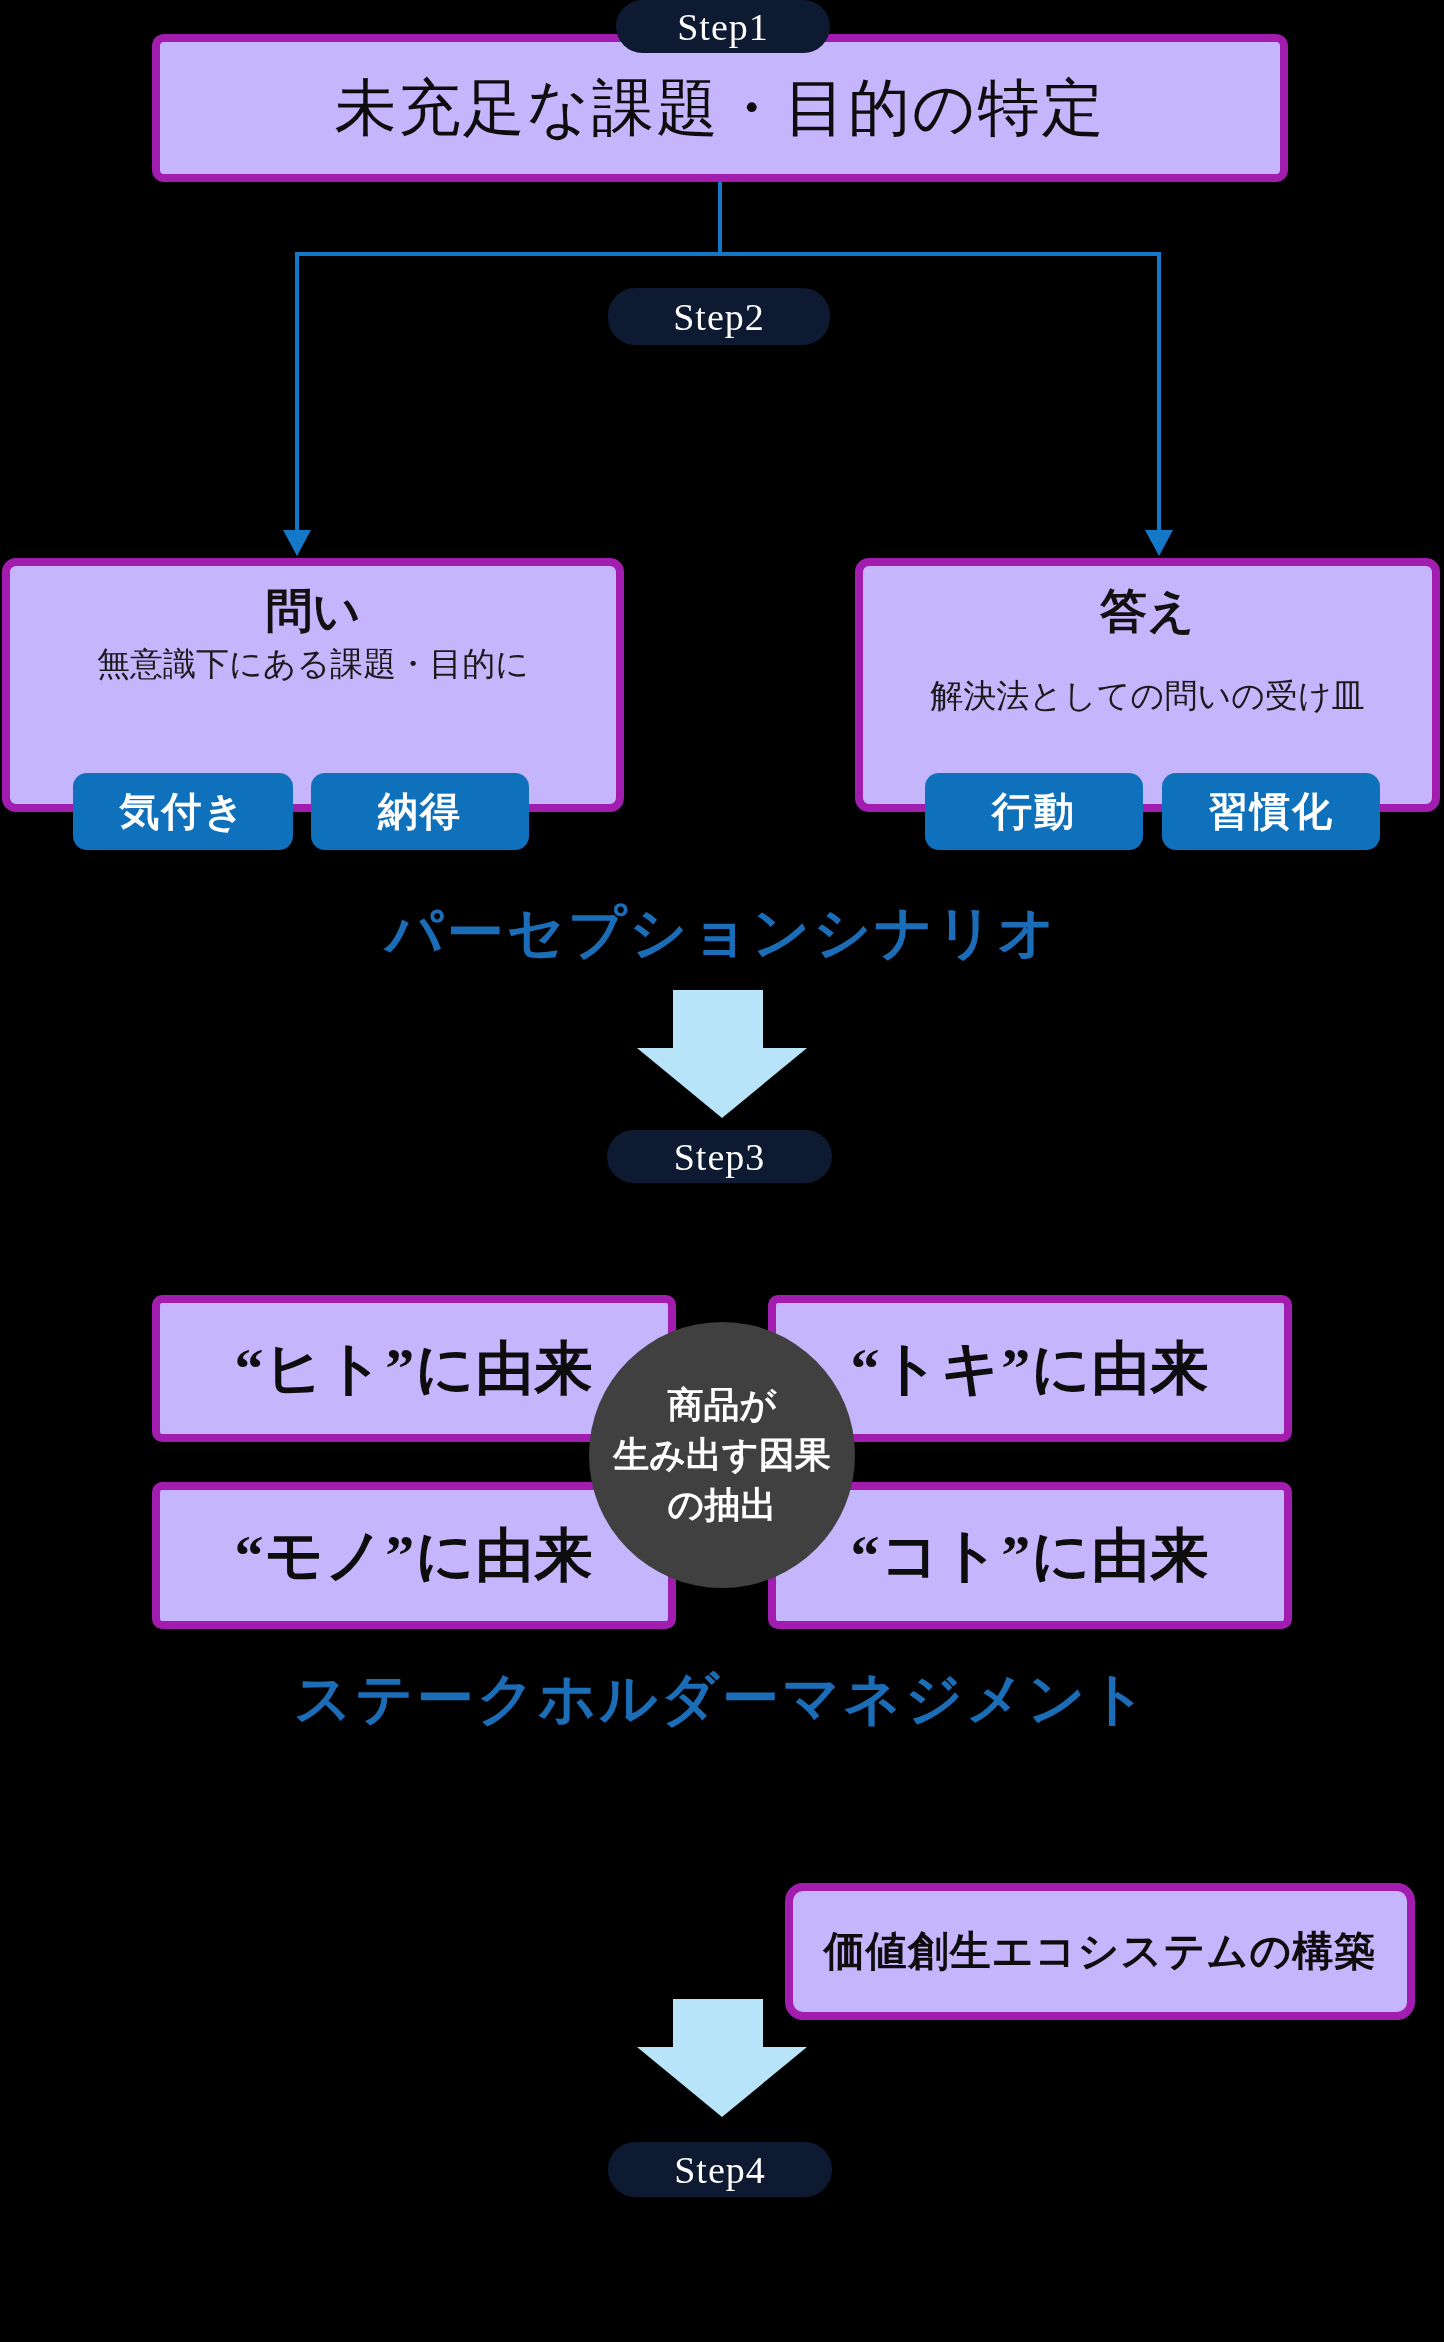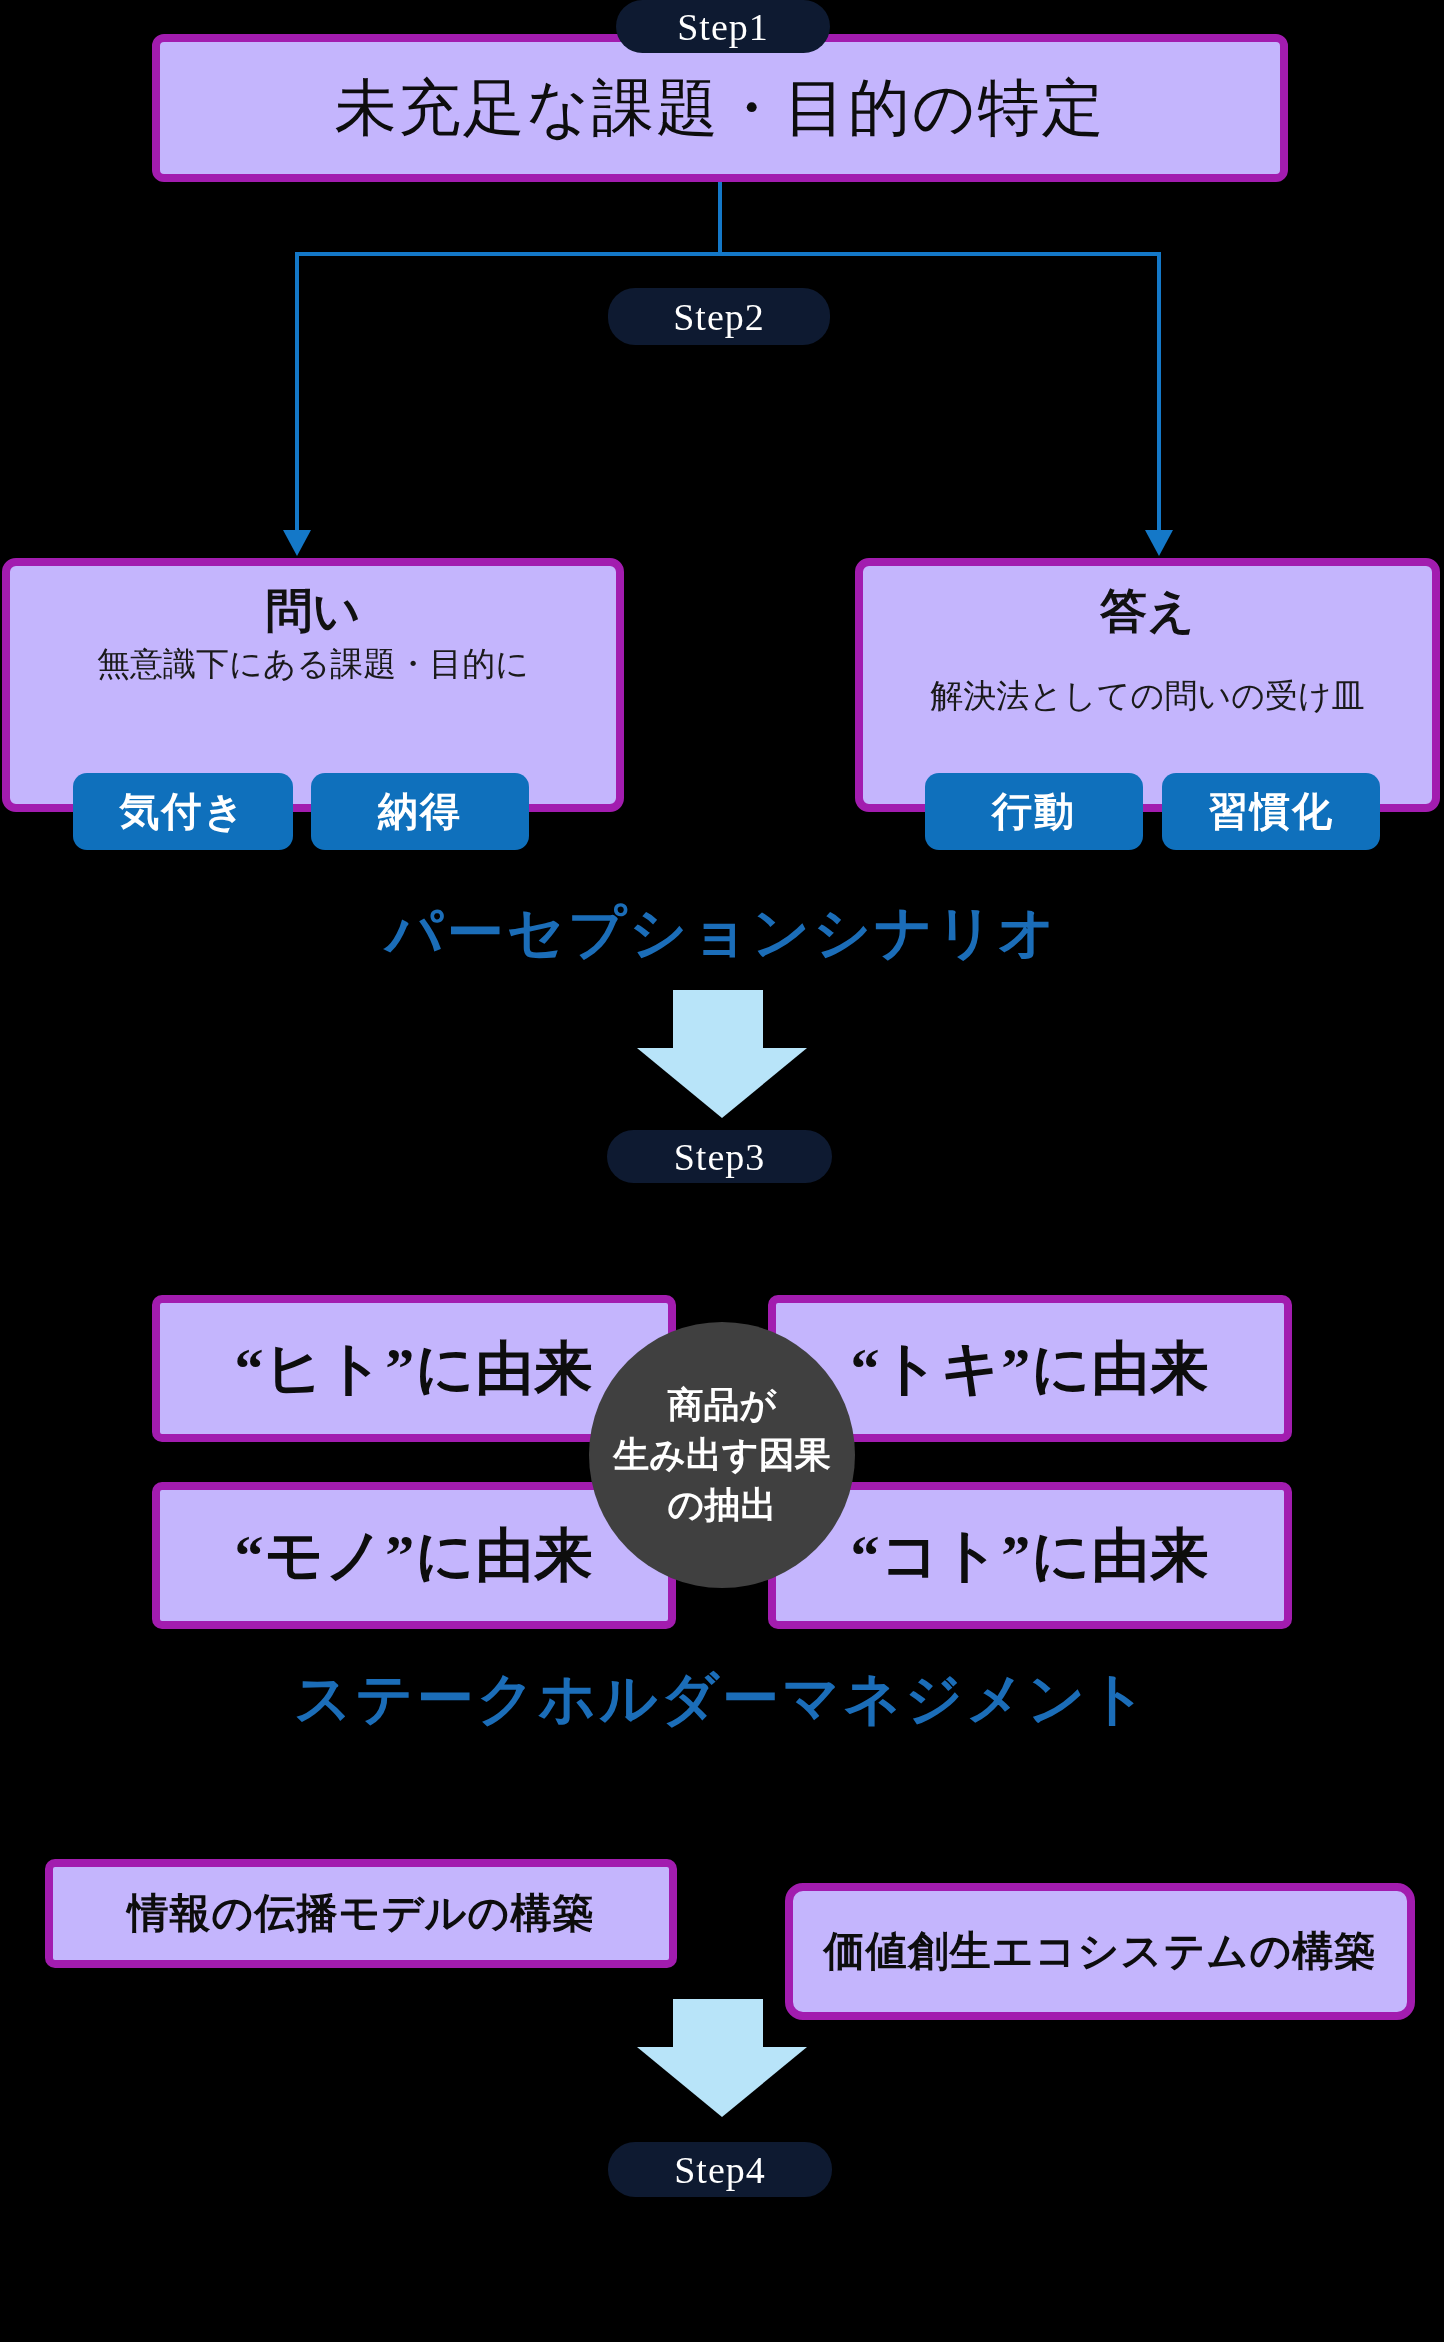--- a/index.html
+++ b/index.html
@@ -161,23 +161,20 @@
   </div>
 
   <div id="circle">
     <div>商品が</div>
     <div>生み出す因果</div>
     <div>の抽出</div>
   </div>
 
   <div class="caption" id="caption-stakeholder">ステークホルダーマネジメント</div>
 
-  <div class="whitebox" id="out-left">
-    <span class="out-label">情報の伝播モデルの構築</span>
-  </div>
   <div class="whitebox" id="out-right">
     <span class="out-label">価値創生エコシステムの構築</span>
   </div>
 
   <div class="big-arrow-stem" id="arrow2-stem"></div>
   <div class="big-arrow-head" id="arrow2-head"></div>
 
   <div class="pill" id="pill4">
     <span>Step4</span>
   </div>

